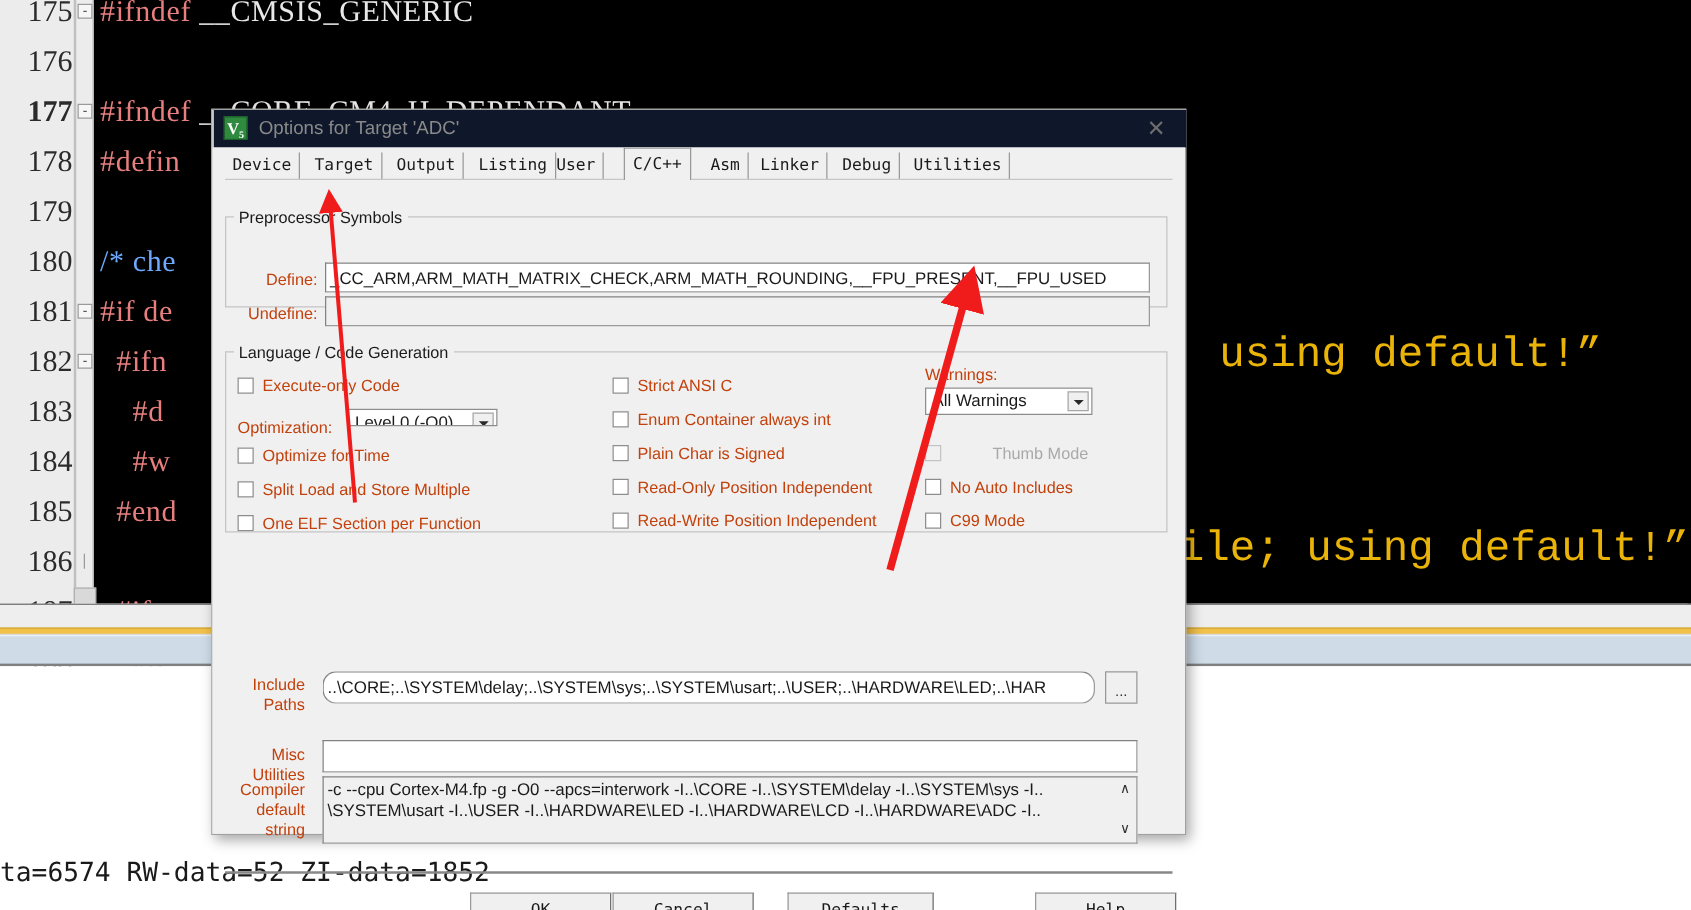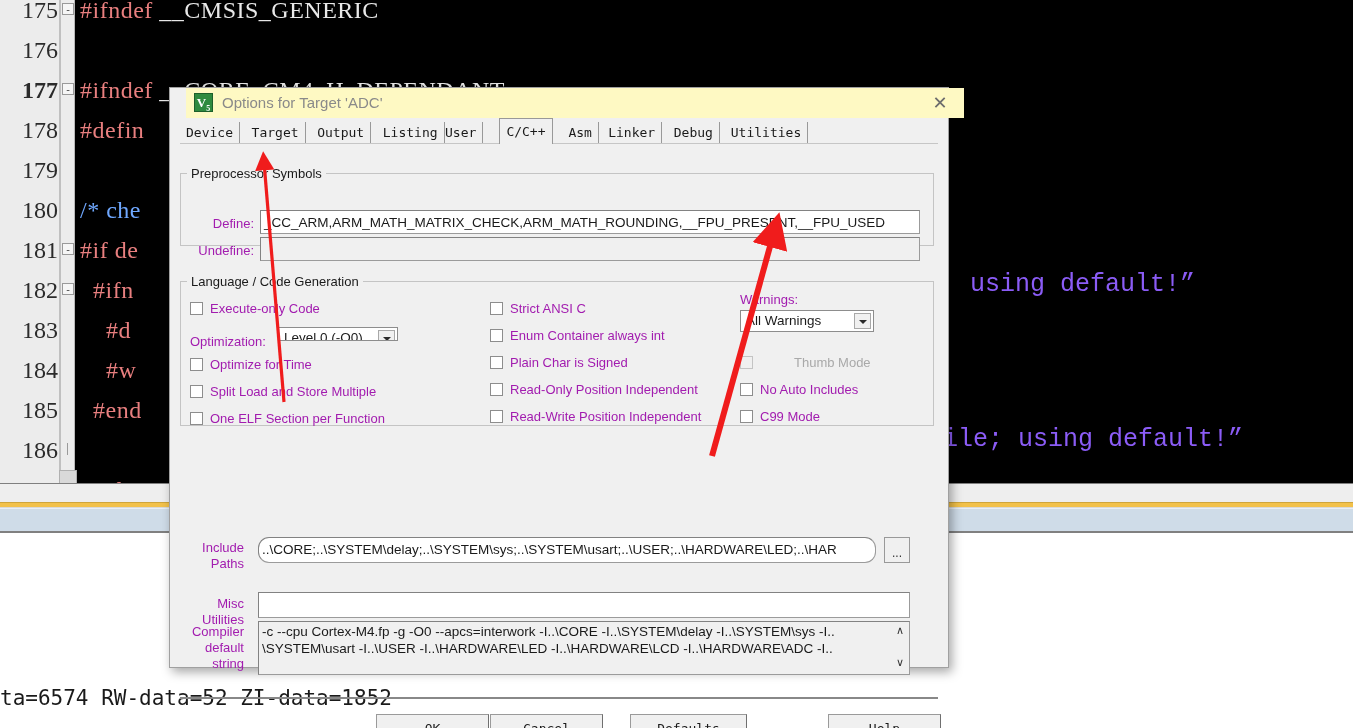--- a/index.html
+++ b/index.html
@@ -72,22 +72,22 @@
     white-space: pre;
     letter-spacing: 0.5px;
   }
   .c-pre { color: #e87f7f; }
   .c-id  { color: #e8e8e8; }
   .c-cmt { color: #6fa8ff; }
 
   .right-str {
     position: absolute;
     font-family: "Liberation Mono", monospace;
-    font-size: 25px;
-    color: #8b5cf6;
+    font-size: 34px;
+    color: #eab308;
     white-space: pre;
     line-height: 40px;
   }
 
   
   #editor-right-edge {
     position: absolute; right: 0; top: 0;
     width: 3px; height: 483px;
     background: #000;
   }
@@ -143,23 +143,23 @@
   #dialog {
     position: absolute;
     left: 169px; top: 87px;
     width: 780px; height: 581px;
     background: #f0f0f0;
     border: 1px solid #a0a0a0;
     box-shadow: 3px 4px 10px rgba(0,0,0,0.35);
     box-sizing: border-box;
   }
   #titlebar {
-    position: absolute; left: 16px; top: 0;
+    position: absolute; left: 1px; top: 0;
     width: 778px; height: 30px;
-    background: #fef9c3;
+    background: #0f172a;
     box-sizing: border-box;
   }
   #app-icon {
     position: absolute; left: 8px; top: 5px;
     width: 19px; height: 19px;
     background: #2f8a3f;
     border: 1px solid #1d5f2b;
     box-sizing: border-box;
     color: #ffffff;
     font-family: "Liberation Serif", serif;
@@ -238,21 +238,21 @@
   fieldset.grp > legend {
     font-size: 13px;
     color: #1a1a1a;
     padding: 0 4px;
     margin-left: 6px;
   }
 
   .lbl {
     position: absolute;
     font-size: 13px;
-    color: #a21caf;
+    color: #c2410c;
     font-family: "Liberation Sans", sans-serif;
     line-height: 15px;
   }
   .lbl.dim { color: #a9a9a9; }
   .lbl.right { text-align: right; }
 
   .txtbox {
     position: absolute;
     background: #ffffff;
     border: 1px solid #9b9b9b;

